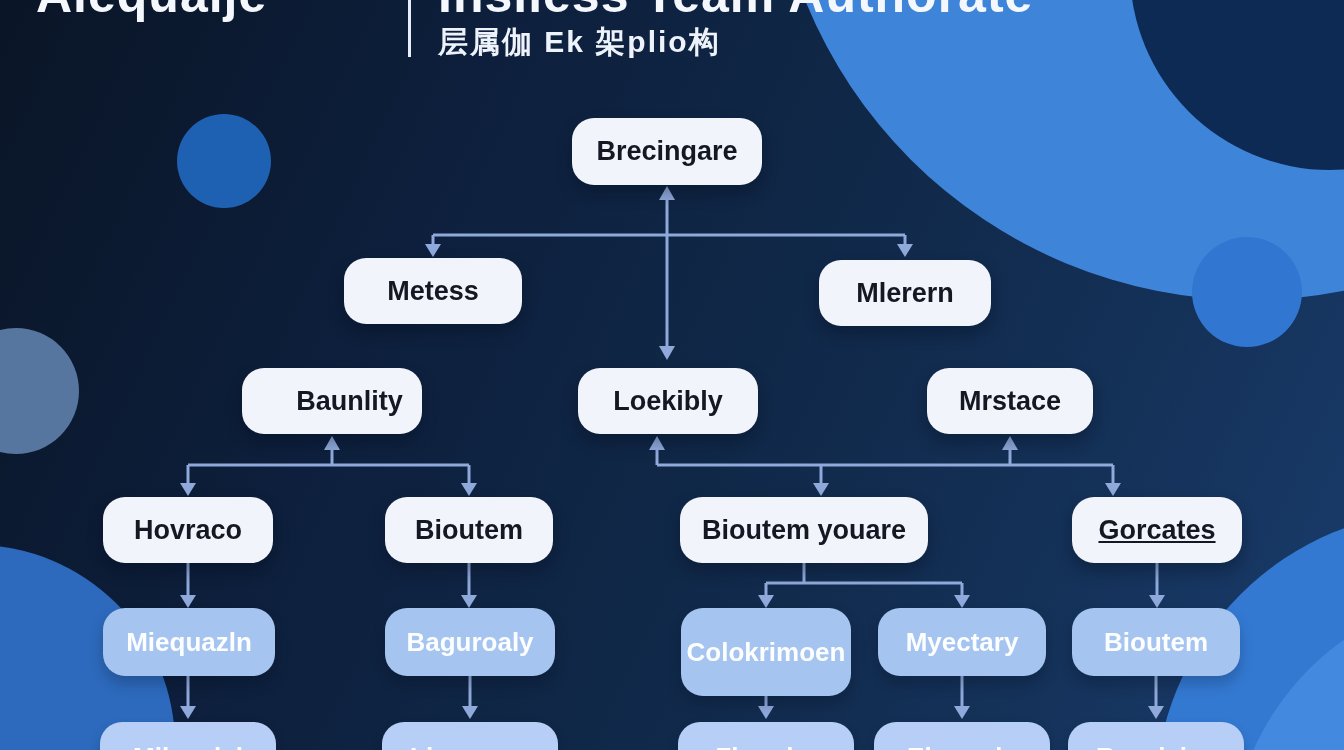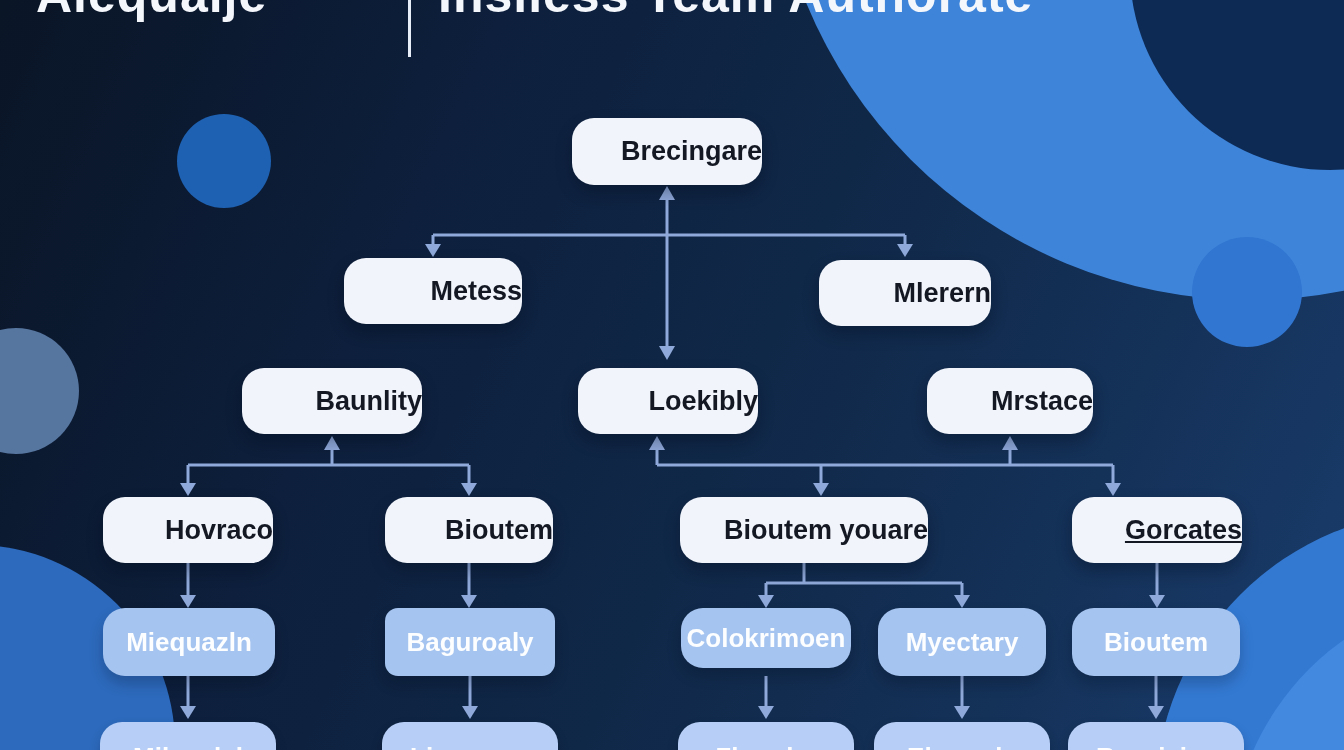--- a/index.html
+++ b/index.html
@@ -41,21 +41,20 @@
   svg.connectors polygon { fill:#8fa9da; }
 
   
   .node {
     position:absolute; display:flex; align-items:center; justify-content:center;
     border-radius:22px; font-weight:700; white-space:nowrap;
   }
   .v-white {
     background:#f1f4fa; color:#141823; font-size:27px;
     box-shadow:0 8px 16px rgba(4,10,25,.32);
-    justify-content:flex-end;
   }
   .v-blue {
     background:#a6c4f0; color:#fcfeff; font-size:26px;
     box-shadow:0 8px 14px rgba(4,10,25,.22);
   }
   .v-blue-light {
     background:#b7cff6; color:#ffffff; font-size:26px;
     box-shadow:0 6px 12px rgba(4,10,25,.2);
   }
 </style>
@@ -69,20 +68,21 @@
   <div class="shape circ-topleft"></div>
   <div class="shape circ-leftmid"></div>
   <div class="shape circ-right"></div>
   <div class="shape circ-bottomleft"></div>
   <div class="shape circ-br-outer"></div>
   <div class="shape circ-br-inner"></div>
 
   <div class="title-part title-left">Alequalje</div>
   <div class="title-divider"></div>
   <div class="title-part title-right">Insliess Team Authorate</div>
+  <div class="subtitle">层属伽 Ek 架plio构</div>
 
   <svg class="connectors" viewBox="0 0 1344 750">
 
     <line x1="667" y1="200" x2="667" y2="348"></line>
     <line x1="433" y1="235" x2="905" y2="235"></line>
     <line x1="433" y1="235" x2="433" y2="245"></line>
     <line x1="905" y1="235" x2="905" y2="245"></line>
     <polygon points="667,186 659,200 675,200"></polygon>
     <polygon points="433,257 425,244 441,244"></polygon>
     <polygon points="905,257 897,244 913,244"></polygon>
@@ -158,24 +158,24 @@
       </div>
       <div class="node v-white" style="left: 680px; top: 497px; width: 248px; height: 66px;">
         <span>Bioutem youare</span>
       </div>
       <div class="node v-white" style="left: 1072px; top: 497px; width: 170px; height: 66px; text-decoration: underline;">
         <span>Gorcates</span>
       </div>
       <div class="node v-blue" style="left: 103px; top: 608px; width: 172px; height: 68px;">
         <span>Miequazln</span>
       </div>
-      <div class="node v-blue" style="left: 385px; top: 608px; width: 170px; height: 68px; border-radius: 13px;">
+      <div class="node v-blue" style="left: 385px; top: 608px; width: 170px; height: 68px;">
         <span>Baguroaly</span>
       </div>
-      <div class="node v-blue" style="left: 681px; top: 608px; width: 170px; height: 60px;">
+      <div class="node v-blue" style="left: 681px; top: 608px; width: 170px; height: 88px;">
         <span>Colokrimoen</span>
       </div>
       <div class="node v-blue" style="left: 878px; top: 608px; width: 168px; height: 68px;">
         <span>Myectary</span>
       </div>
       <div class="node v-blue" style="left: 1072px; top: 608px; width: 168px; height: 68px;">
         <span>Bioutem</span>
       </div>
       <div class="node v-blue-light" style="left: 100px; top: 722px; width: 176px; height: 70px;">
         <span>Milaualal</span>

